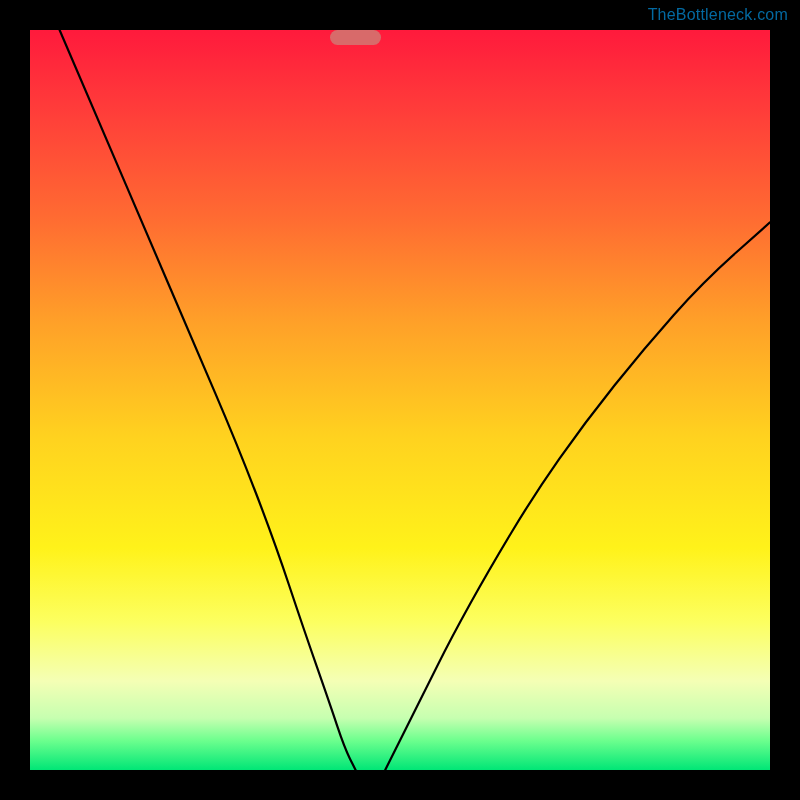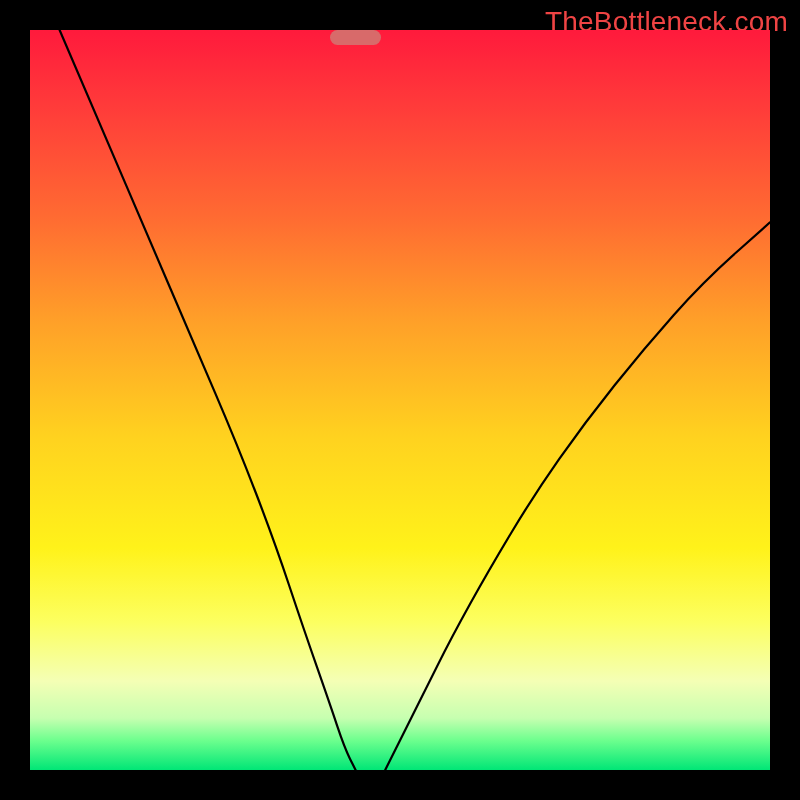--- a/index.html
+++ b/index.html
@@ -36,22 +36,22 @@
       #f4ffb5 88%,
       #c6ffb0 93%,
       #6dff8e 96%,
       #00e676 100%
     );
   }
   .watermark {
     position: absolute;
     top: 6px;
     right: 12px;
-    color: #ef4444;
-    font-size: 28px;
+    color: #0369a1;
+    font-size: 16px;
     letter-spacing: 0.2px;
     user-select: none;
   }
   .marker {
     position: absolute;
     width: 58px;
     height: 14px;
     border-radius: 8px;
     background: #d86a6a;
   }

